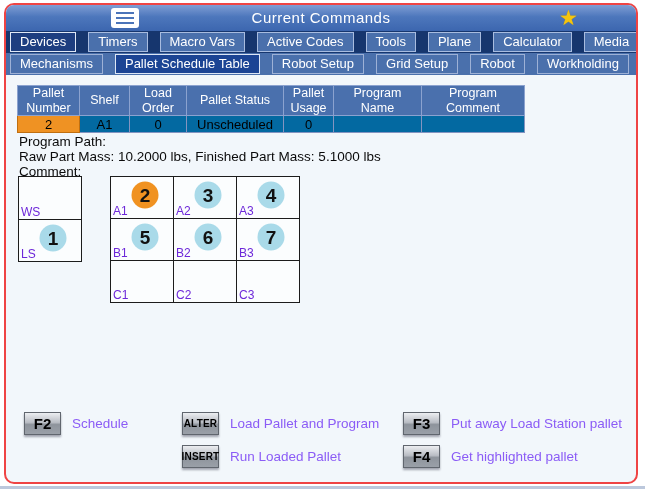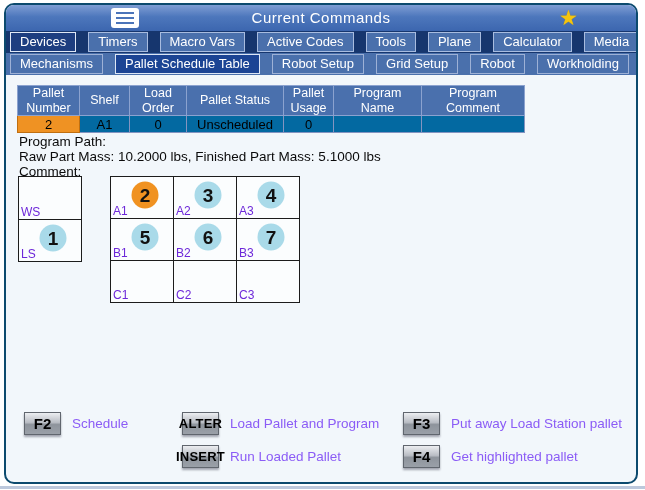--- a/index.html
+++ b/index.html
@@ -1,19 +1,19 @@
 <!DOCTYPE html>
 <html><head>
 <meta charset="utf-8">
 <style>
   * { margin:0; padding:0; box-sizing:border-box; }
   html,body { width:645px; height:490px; background:#ffffff; font-family:"Liberation Sans", sans-serif; position:relative; overflow:hidden; }
 
   .frame { position:absolute; left:4px; top:3px; width:634px; height:481px;
-           border:2px solid #0c4a6e; border-radius:10px; overflow:hidden; background:#f2f7fb; }
+           border:2px solid #ef4444; border-radius:10px; overflow:hidden; background:#f2f7fb; }
   .bottom-edge { position:absolute; left:0; right:0; top:486px; height:3px; background:#bcc8dc; }
 
   
   .titlebar { position:absolute; left:0; top:0; right:0; height:26px;
               background:linear-gradient(180deg,#7f9dd4 0%, #4d77bc 45%, #3c66af 100%); }
   .hamburger { position:absolute; left:105px; top:3px; width:28px; height:20px; background:#fff;
                border-radius:3px; display:flex; flex-direction:column; justify-content:center; gap:3px; align-items:center; cursor:default; }
   .hbar { display:block; width:18px; height:2px; background:#4b74b9; }
   .title { position:absolute; left:0; right:0; top:0; line-height:26px; text-align:center;
            color:#ffffff; font-size:15px; letter-spacing:0.5px; }
@@ -60,21 +60,21 @@
              font-size:19px; font-weight:bold; color:#111; }
   .pcircle.orange { background:#f09221; }
 
   
   .fkrow { position:absolute; display:flex; align-items:center; }
   .key { width:37px; height:23px; border-radius:0; border:1px solid #60666e;
          background:linear-gradient(180deg,#eceef1 0%, #b9bdc4 45%, #8e949c 55%, #9aa0a8 100%);
          box-shadow:0 2px 2px rgba(40,40,60,0.4); color:#000; font-weight:bold;
          display:flex; align-items:center; justify-content:center; cursor:default; flex:none; }
   .key.fkey { font-size:15px; }
-  .key.wordkey { font-size:13px; letter-spacing:0.2px; }
+  .key.wordkey { font-size:10px; letter-spacing:0.2px; }
   .klabel { margin-left:11px; font-size:13.5px; color:#8b5cf6; white-space:nowrap; }
   .pos-a1 { left:18px;  top:407px; } .pos-a2 { left:18px;  top:440px; }
   .pos-b1 { left:176px; top:407px; } .pos-b2 { left:176px; top:440px; }
   .pos-c1 { left:397px; top:407px; } .pos-c2 { left:397px; top:440px; }
 </style>
 </head>
 <body>
 
 <div class="frame">
 

